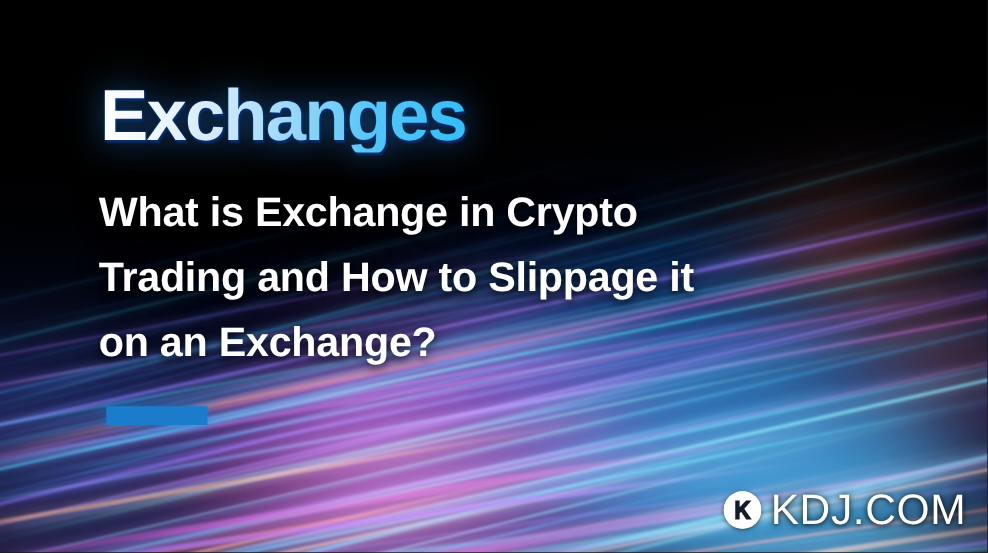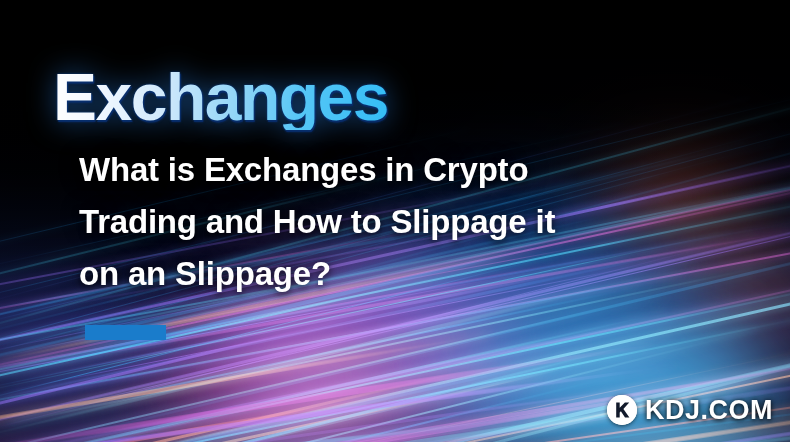--- a/index.html
+++ b/index.html
@@ -66,23 +66,23 @@
   .vignette {
     position: absolute; inset: 0;
     background:
       radial-gradient(125% 95% at 14% 12%, rgba(0,0,0,.93) 0%, rgba(0,0,0,.72) 30%, rgba(0,0,0,0) 62%),
       linear-gradient(180deg, rgba(0,0,0,.96) 0%, rgba(0,0,0,.55) 26%, rgba(0,0,0,0) 46%);
     pointer-events: none;
   }
 
   .kicker {
     position: absolute;
-    left: 53px;
+    left: 80px;
     top: 64px;
-    font-size: 66px;
+    font-size: 58px;
     line-height: 1;
     font-weight: 700;
     letter-spacing: -1.5px;
     background: linear-gradient(95deg,
         #ffffff 0%, #f2f8ff 14%, #cfe8fb 34%,
         #8ed4f7 56%, #55c6f6 74%, #34bdf6 100%);
     -webkit-background-clip: text;
     background-clip: text;
     color: transparent;
     -webkit-text-fill-color: transparent;
@@ -129,22 +129,22 @@
   .brand-mark {
     width: 30px; height: 30px;
     border-radius: 50%;
     background: #ffffff;
     display: flex; align-items: center; justify-content: center;
     flex: none;
     box-shadow: 0 1px 4px rgba(0,0,0,.6);
   }
   .brand-mark svg { display: block; }
   .brand-text {
-    font-size: 27px;
-    font-weight: 700;
+    font-size: 34px;
+    font-weight: 400;
     color: #ffffff;
     letter-spacing: .5px;
     line-height: 1;
     text-shadow: 0 1px 4px rgba(0,0,0,.85), 0 0 10px rgba(0,0,0,.6);
   }
 </style>
 </head>
 <body>
 
 <div id="banner">
@@ -257,23 +257,23 @@
       <i style="top:87.03%;left:0.4%;width:89%;height:5.83px;opacity:0.44;transform:rotate(-8.38deg);background:linear-gradient(90deg,rgba(0,0,0,0) 0%,#6fe0ff 15%,#6fe0ff 76%,rgba(0,0,0,0) 100%);box-shadow:0 0 17.0px #6fe0ff;"></i>
       <i style="top:87.45%;left:-7.1%;width:71%;height:4.60px;opacity:0.21;transform:rotate(-5.77deg);background:linear-gradient(90deg,rgba(0,0,0,0) 0%,#1e8fe0 19%,#1e8fe0 73%,rgba(0,0,0,0) 100%);box-shadow:0 0 14.0px #1e8fe0;"></i>
       <i style="top:86.45%;left:7.6%;width:56%;height:4.19px;opacity:0.44;transform:rotate(-6.67deg);background:linear-gradient(90deg,rgba(0,0,0,0) 0%,#3fd2ff 16%,#3fd2ff 67%,rgba(0,0,0,0) 100%);box-shadow:0 0 13.0px #3fd2ff;"></i>
     </div>
 
   <div class="vignette"></div>
 
   <div class="kicker">Exchanges</div>
 
   <div class="headline">
-    <span class="ln">What is Exchanges in Crypto</span>
+    <span class="ln">What is Exchange in Crypto</span>
     <span class="ln">Trading and How to Slippage it</span>
-    <span class="ln">on an Slippage?</span>
+    <span class="ln">on an Exchange?</span>
   </div>
 
   <div class="accent-bar"></div>
 
   <div class="brand">
     <span class="brand-mark">
       <svg width="30" height="30" viewBox="0 0 30 30" aria-hidden="true">
         <circle cx="15" cy="15" r="15" fill="#ffffff"></circle>
         <path d="M9.2 7.4 h3.5 v5.4 L17.9 7.4 h4.3 L16.4 14 l6.0 8.6 h-4.4 L13.9 16.3 l-1.2 1.3 v5.0 H9.2 Z" fill="#121a2b"></path>
       </svg>

